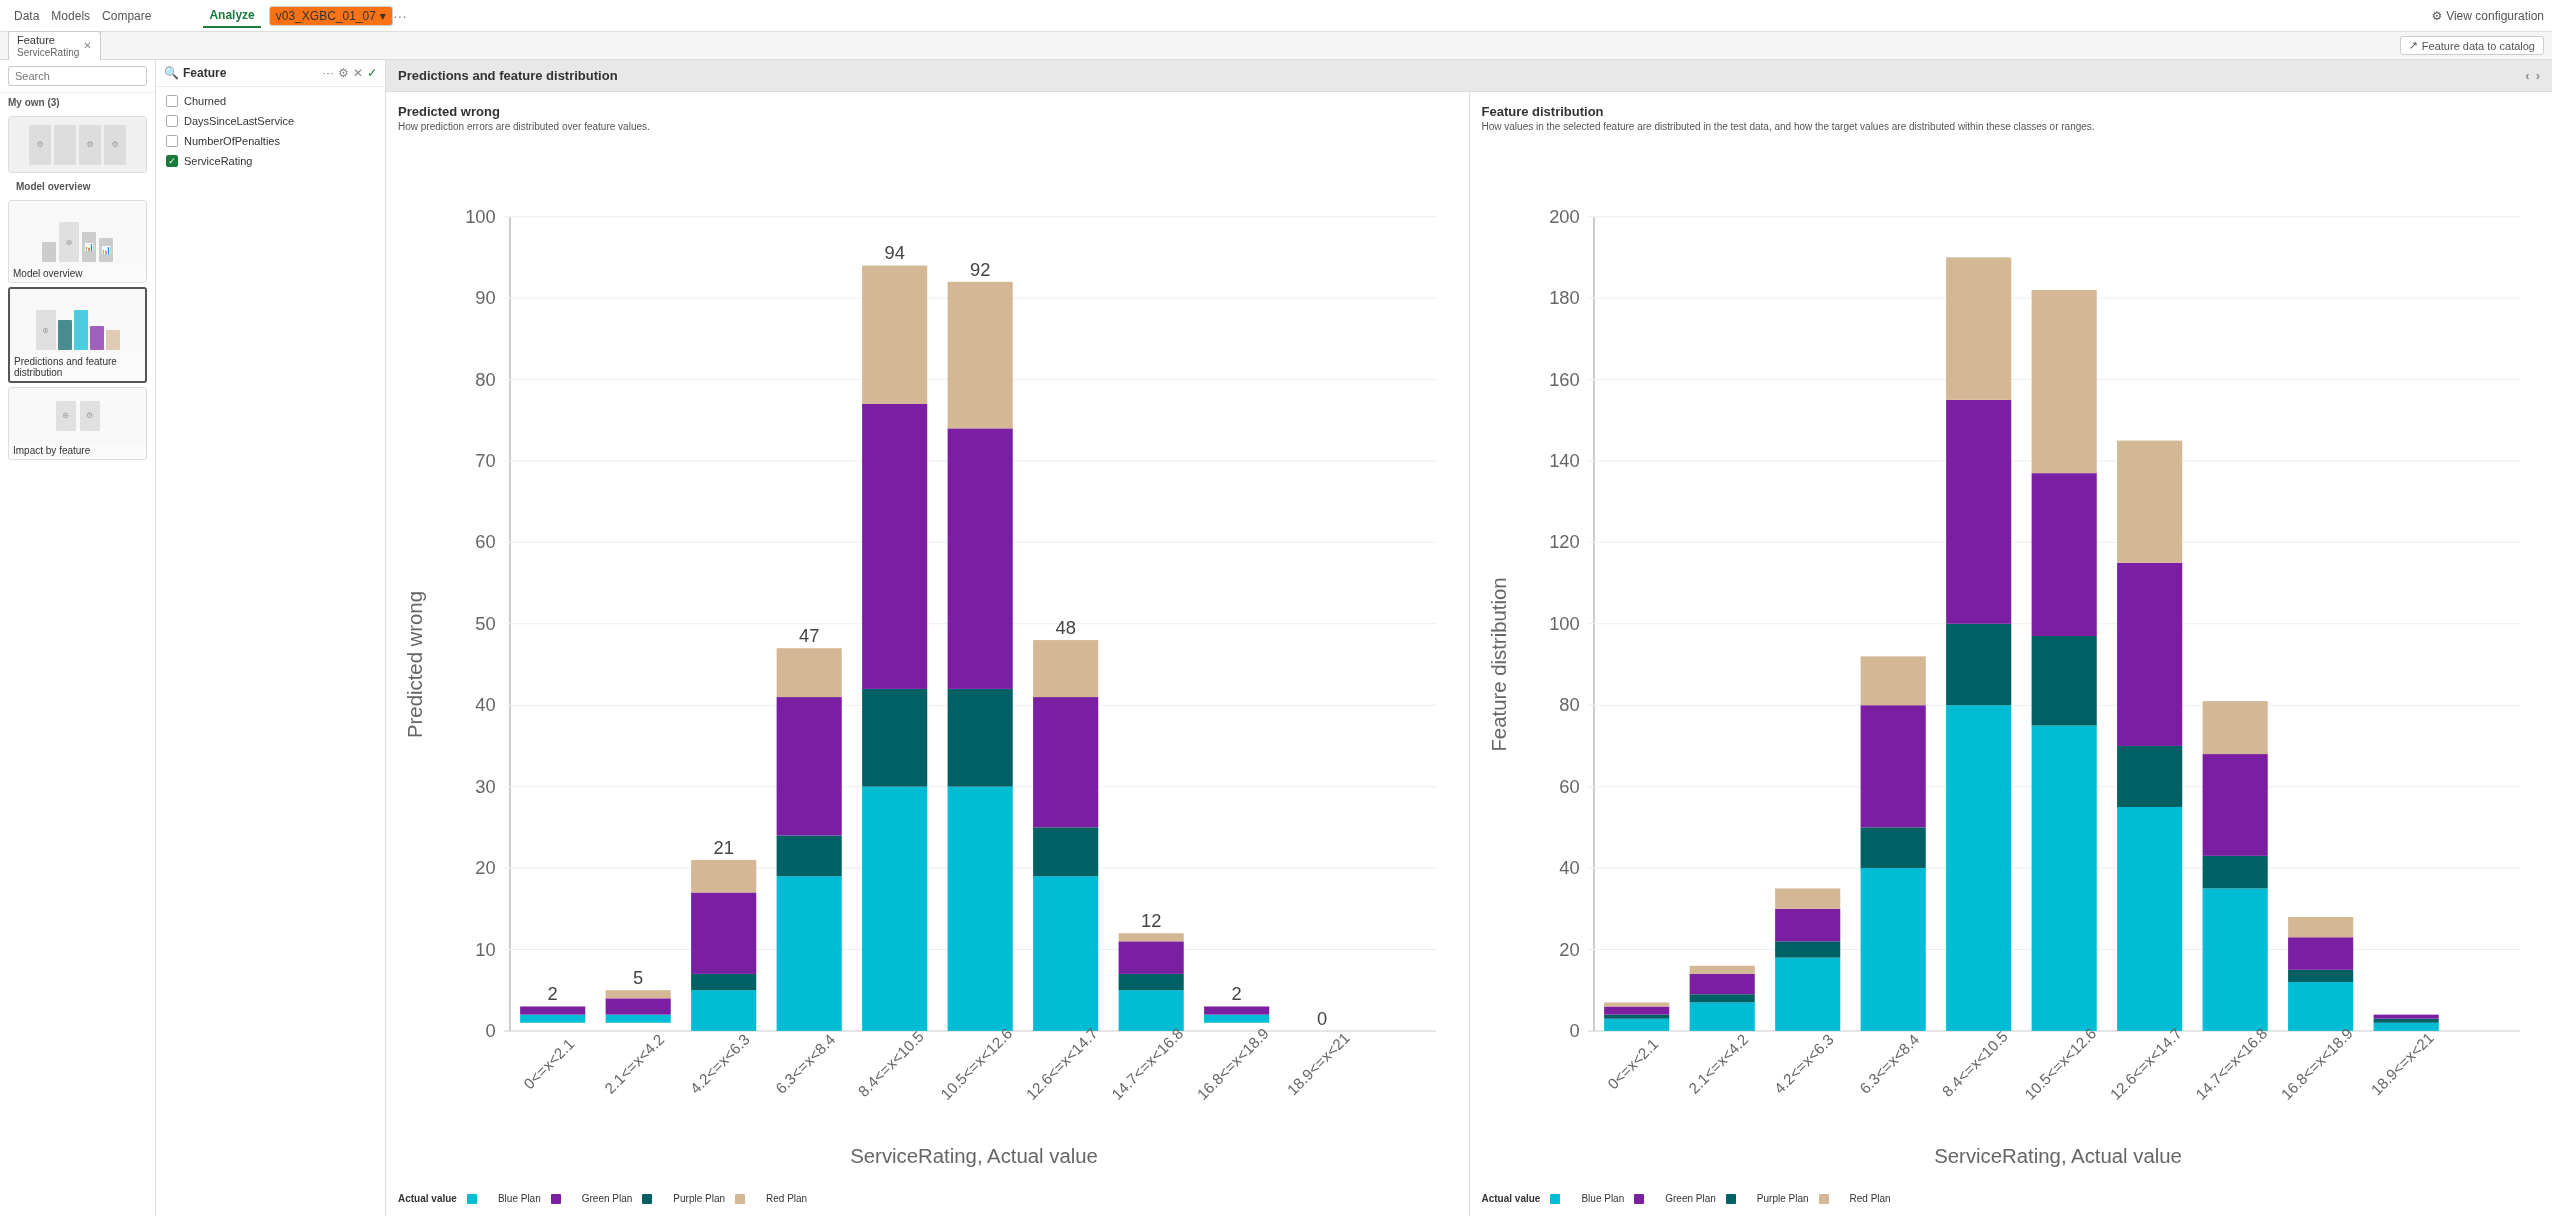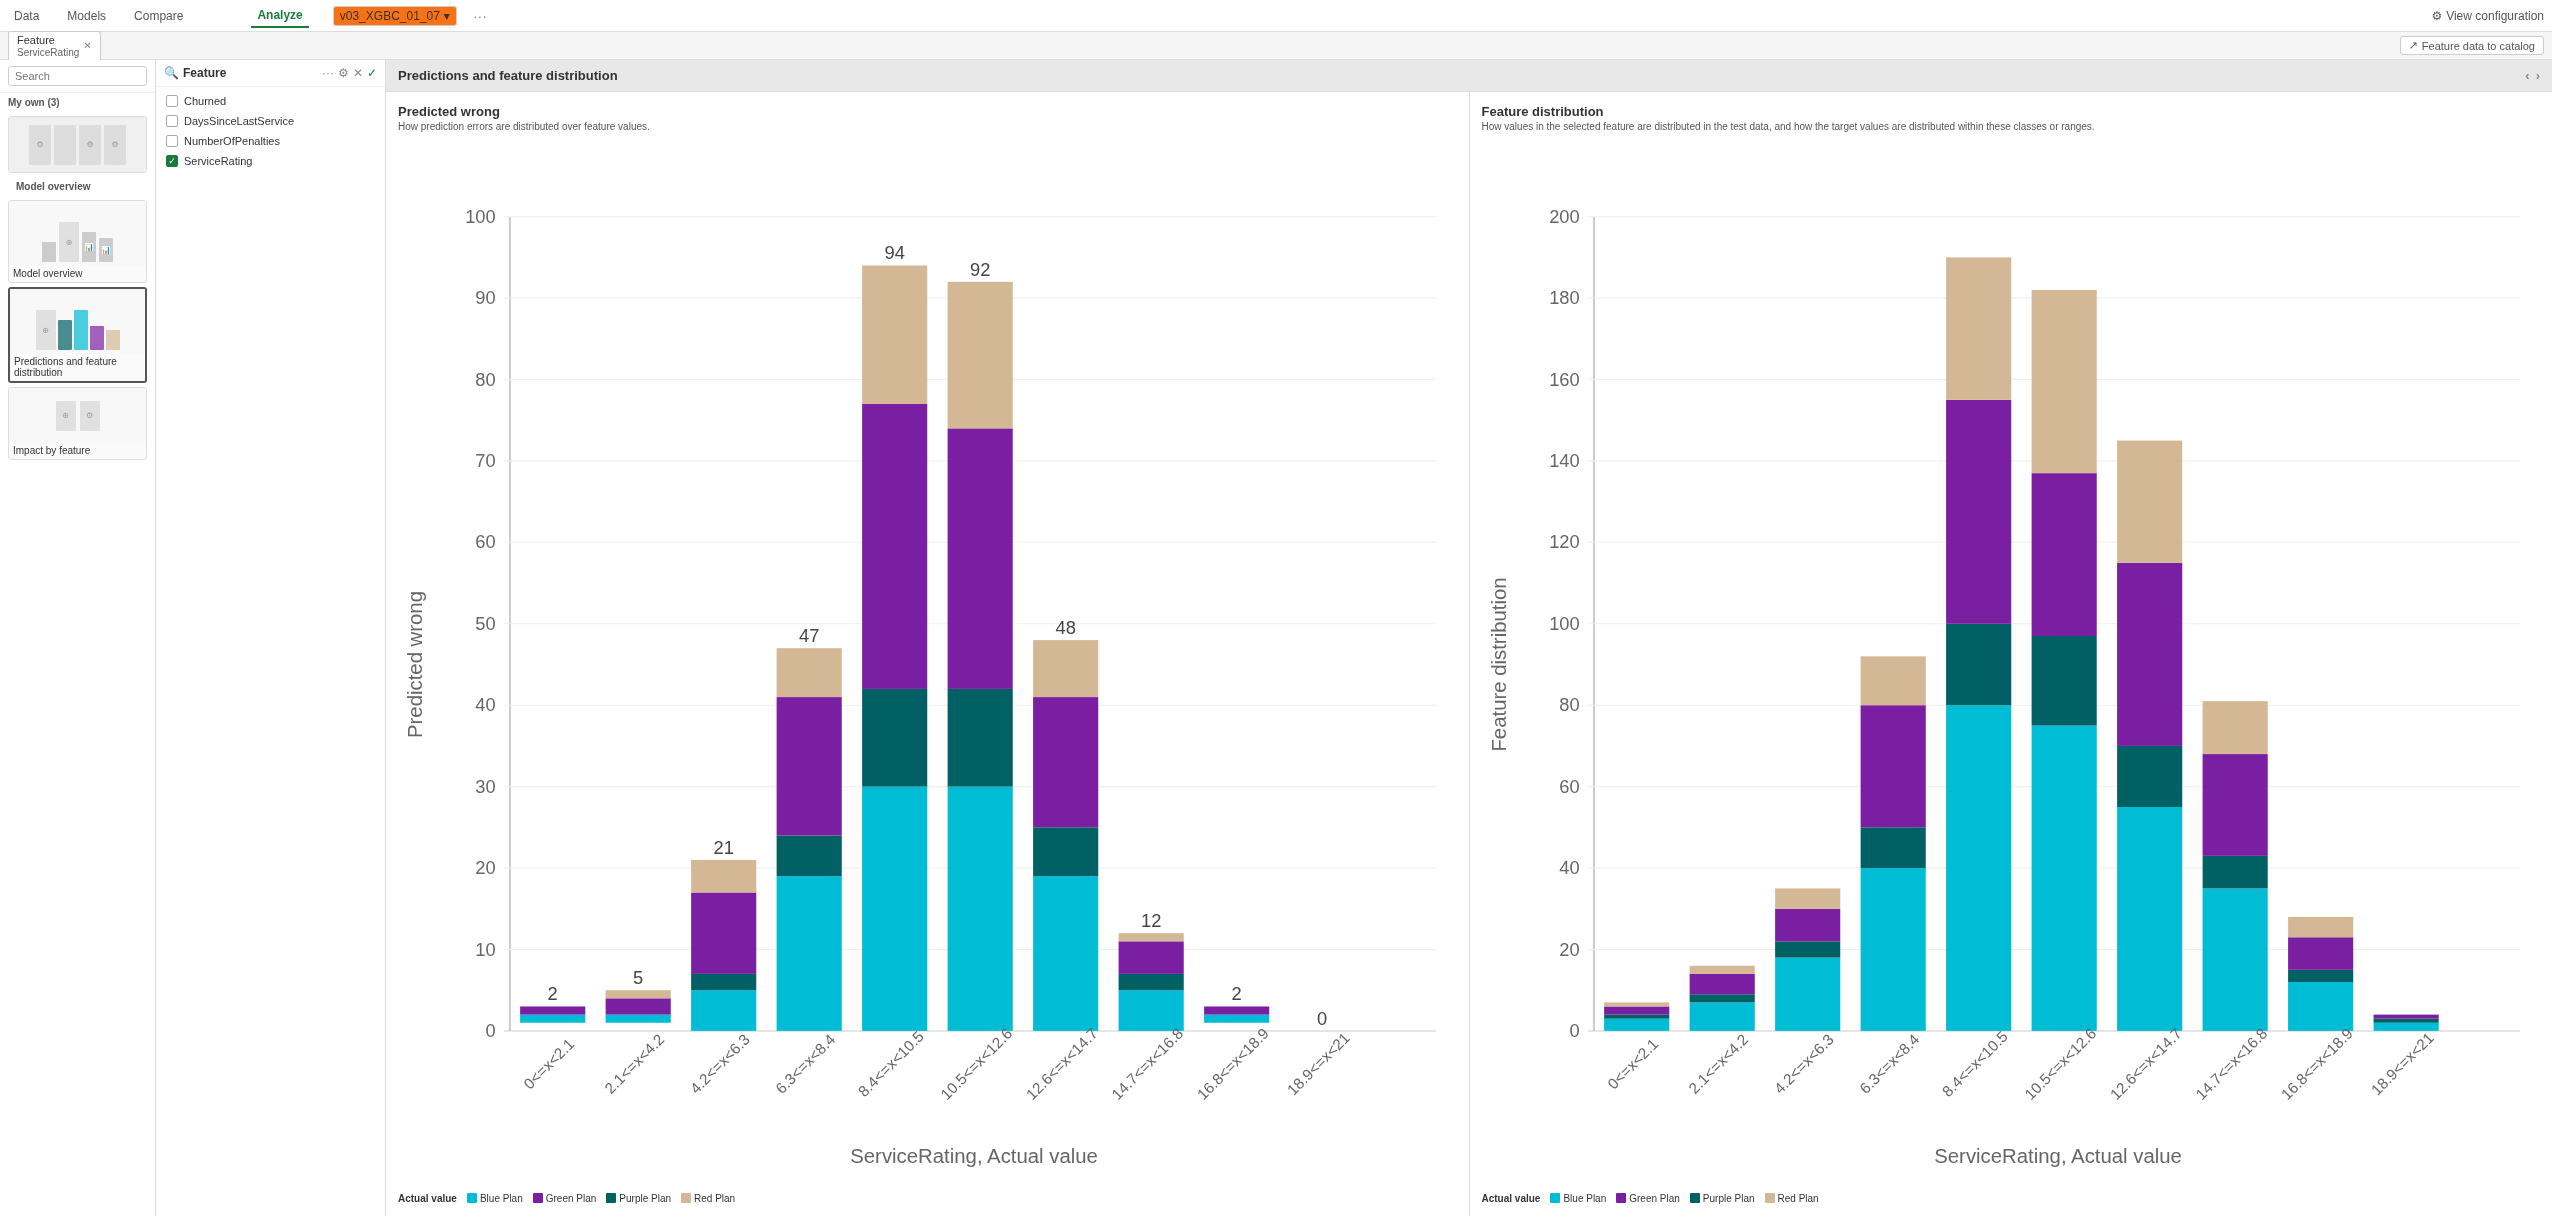--- a/index.html
+++ b/index.html
@@ -2,21 +2,21 @@
 <html><head>
   <meta charset="utf-8">
   <style>
     * { box-sizing: border-box; margin: 0; padding: 0; }
     body { font-family: 'Segoe UI', Arial, sans-serif; font-size: 12px; background: #f0f0f0; color: #333; overflow: hidden; }
 
     
     .top-nav {
       display: flex; align-items: center; height: 32px;
       background: #fff; border-bottom: 1px solid #ddd;
-      padding: 0 8px; gap: 16px;
+      padding: 0 8px; 
     }
     .top-nav-item {
       font-size: 12px; color: #555; cursor: pointer; padding: 4px 6px;
     }
     .top-nav-item.active {
       color: #1a7b3b; border-bottom: 2px solid #1a7b3b; font-weight: 700; margin-left: 46px;
     }
     .model-selector {
       display: flex; align-items: center; gap: 4px;
       border: 1px solid #ccc; border-radius: 3px; padding: 2px 6px;
@@ -126,21 +126,21 @@
     .chart-subtitle { font-size: 10px; color: #555; margin-bottom: 8px; }
     .chart-container {
       flex: 1; position: relative; display: flex; flex-direction: column;
     }
 
     
     .chart-legend {
       display: flex; align-items: center; gap: 10px; flex-wrap: wrap;
       margin-top: 4px; font-size: 10px;
     }
-    .legend-item { display: flex; gap: 3px; }
+    .legend-item { display: flex; align-items: center; gap: 21px; }
     .legend-dot { width: 10px; height: 10px; border-radius: 1px; }
 
     svg text { font-family: 'Segoe UI', Arial, sans-serif; }
   </style>
 </head>
 <body>
 
 <div class="top-nav">
   <span class="top-nav-item">Data</span>
   <span class="top-nav-item">Models</span>

